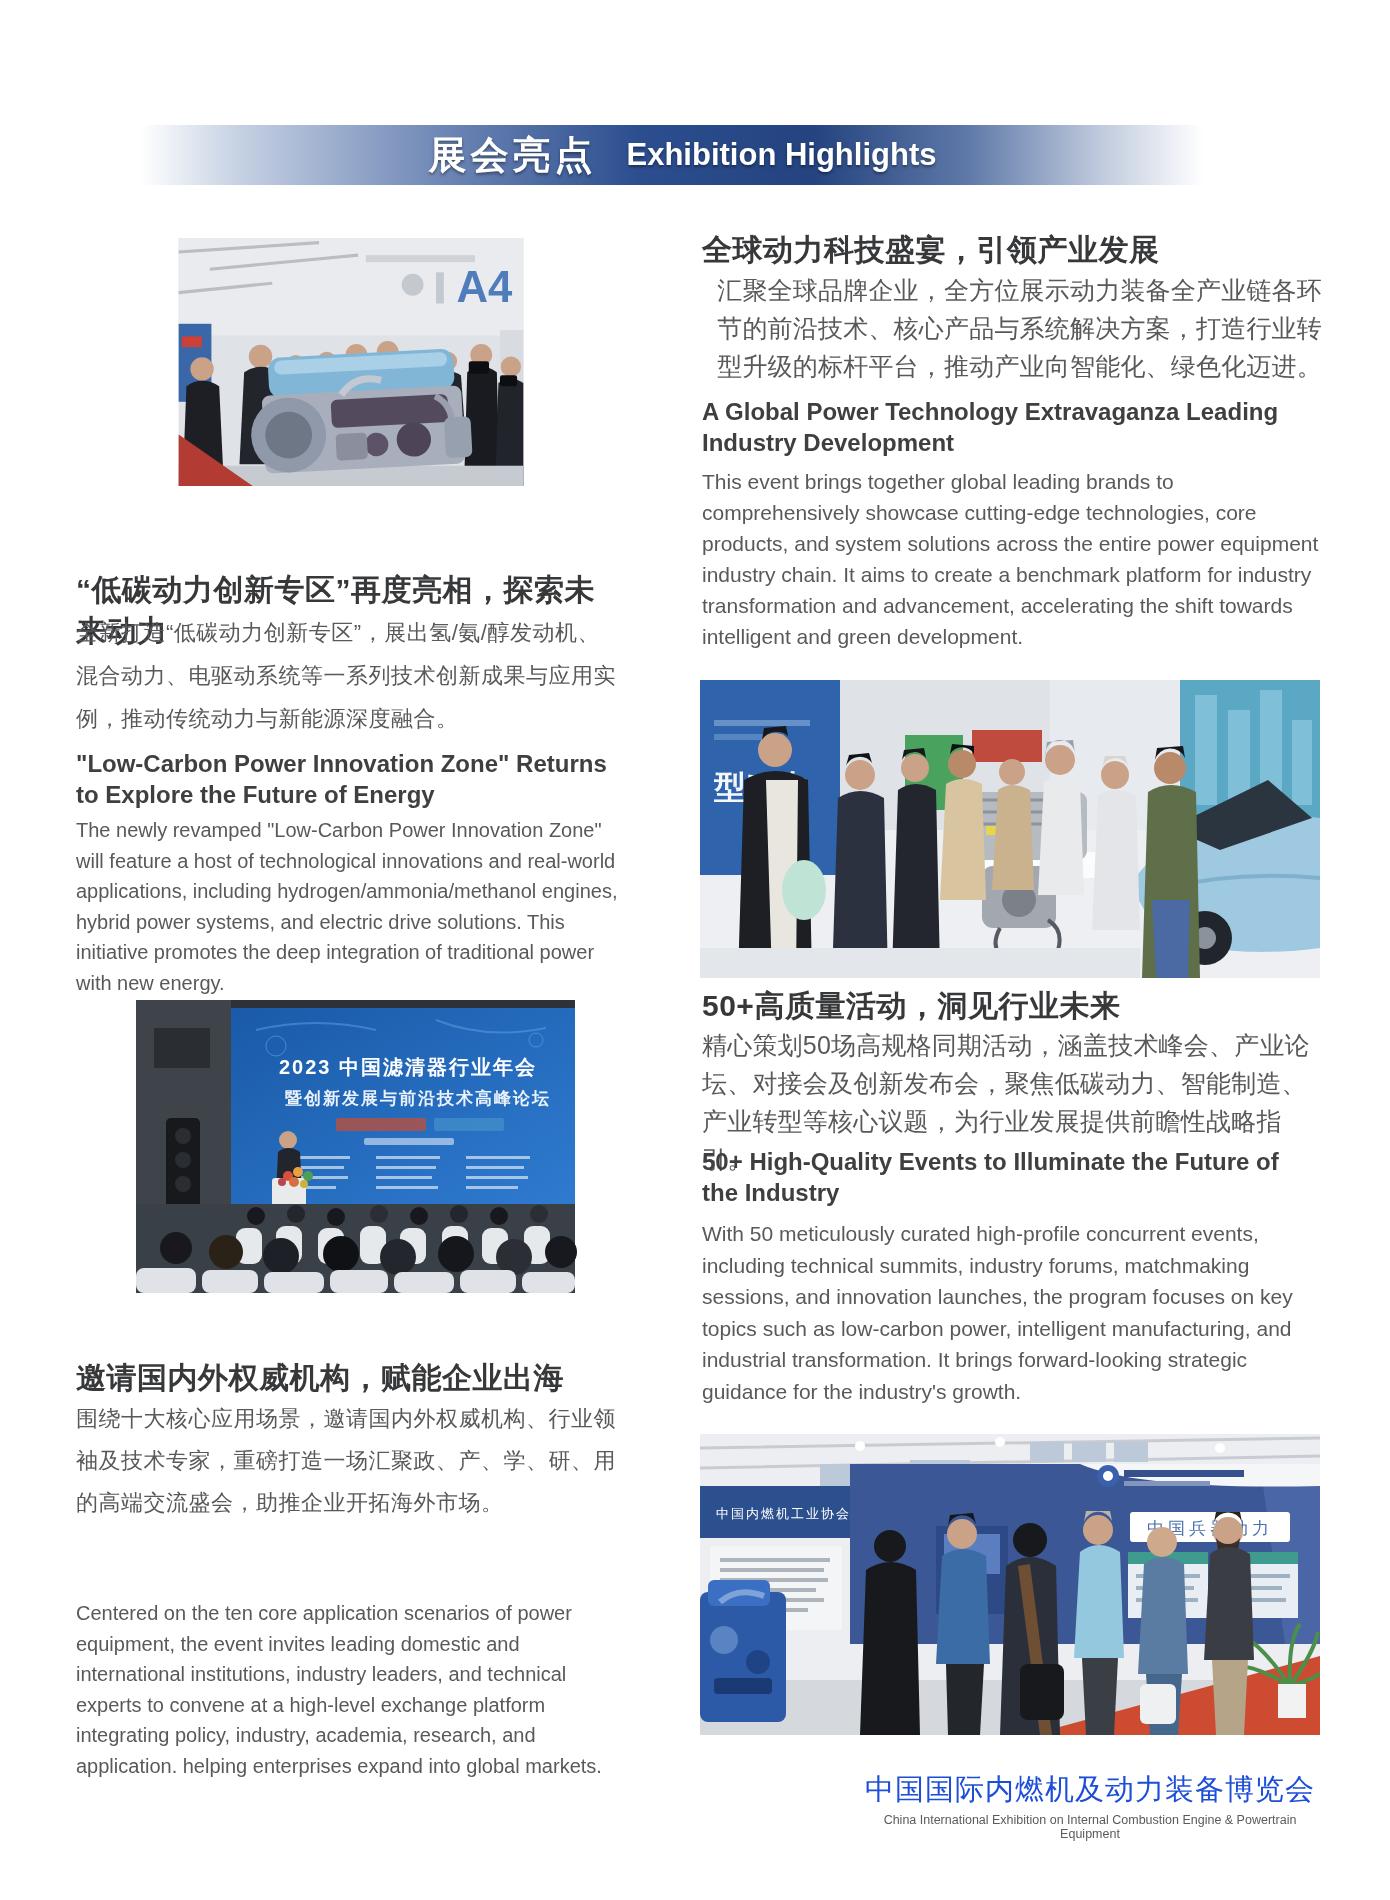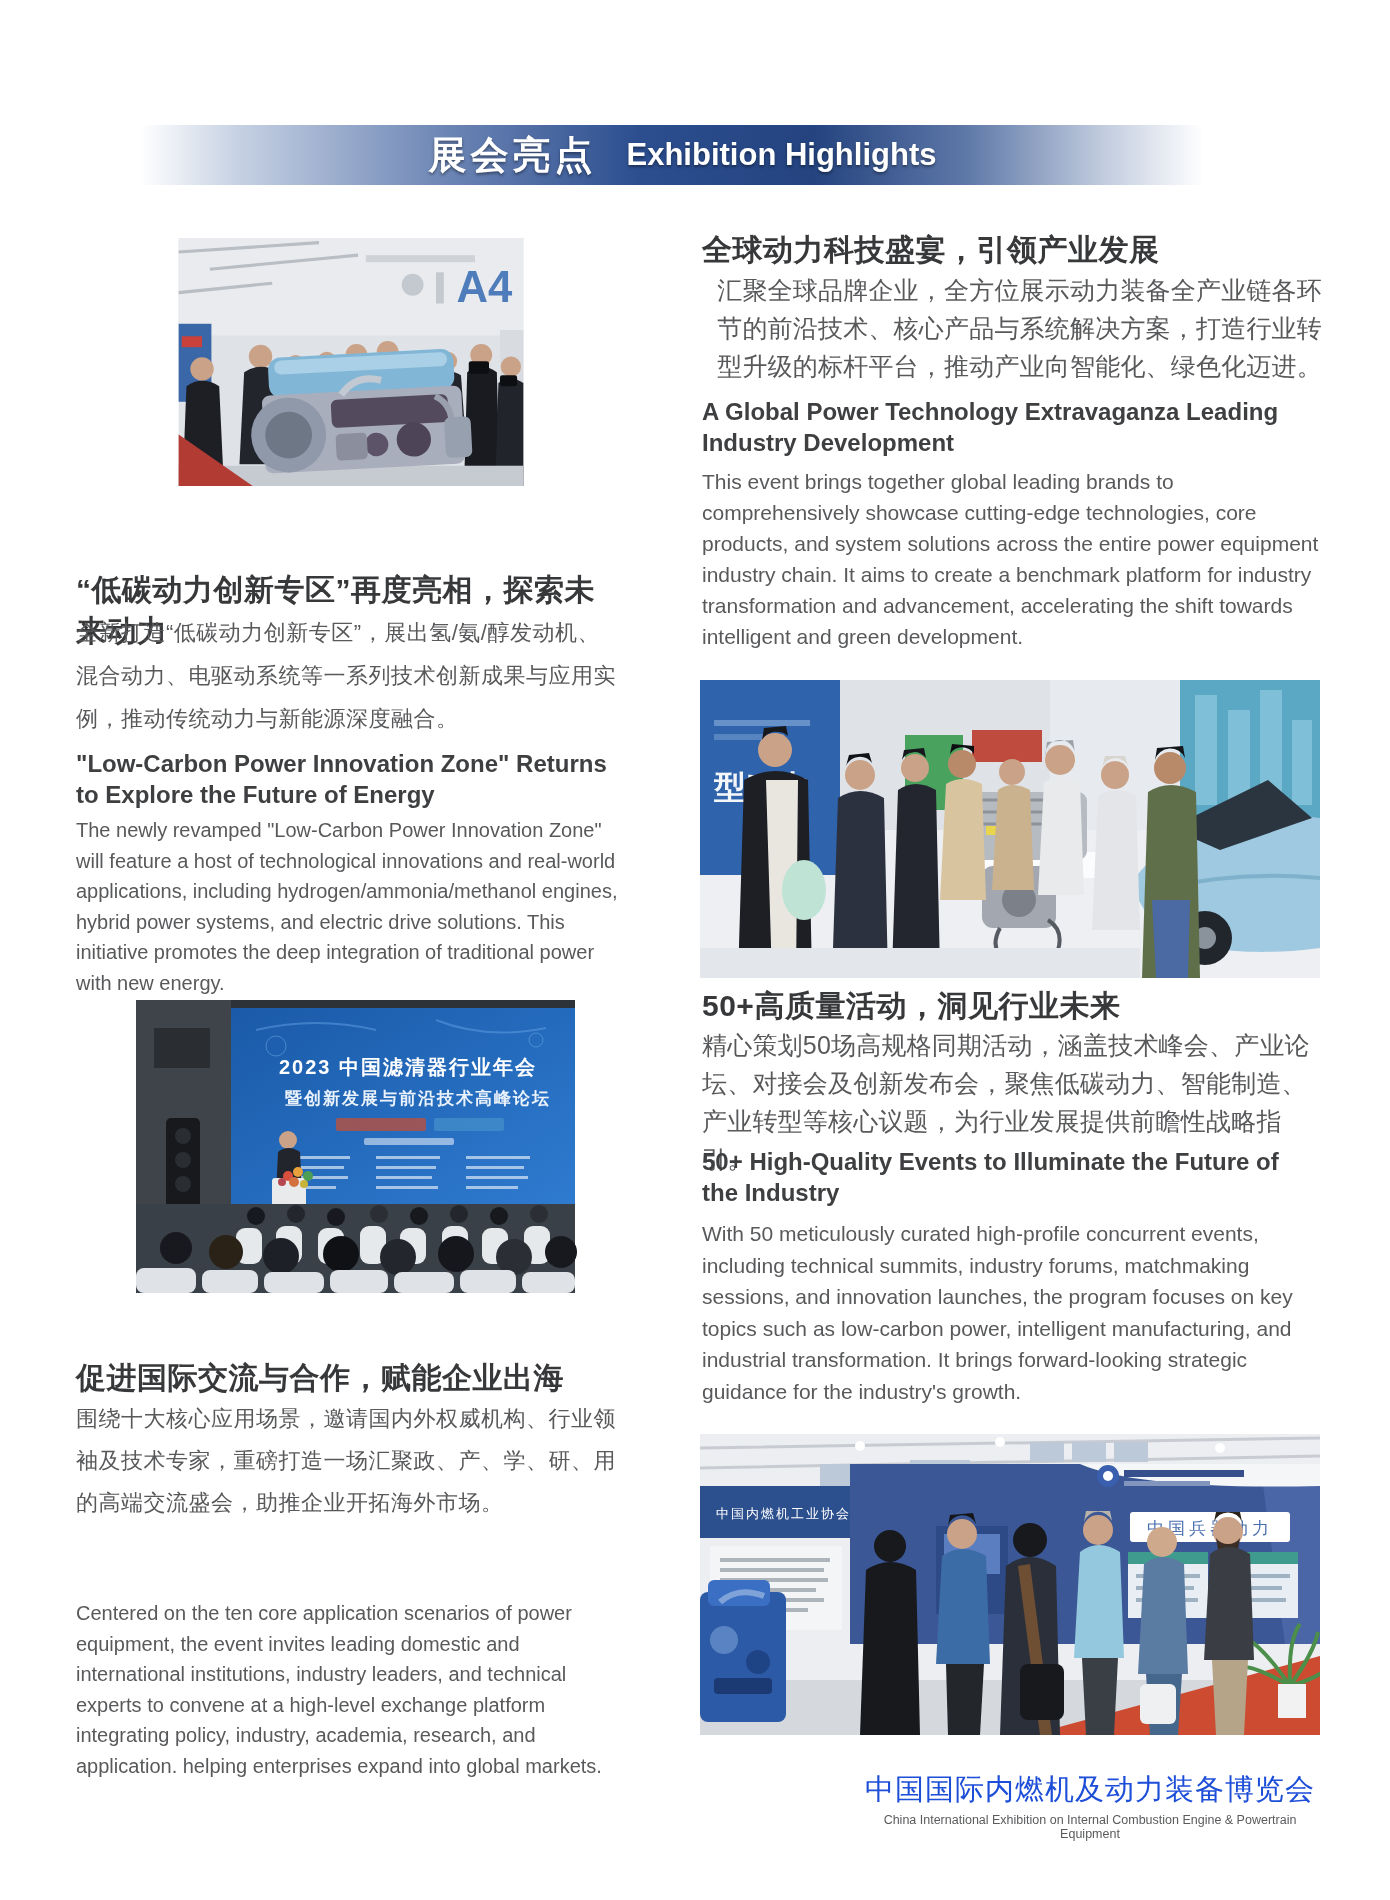--- a/index.html
+++ b/index.html
@@ -197,21 +197,21 @@
           <rect x="66" y="270" width="56" height="23" rx="8"></rect>
         <rect x="128" y="272" width="60" height="21" rx="8"></rect>
           <rect x="194" y="270" width="58" height="23" rx="8"></rect>
         <rect x="258" y="272" width="60" height="21" rx="8"></rect>
           <rect x="324" y="270" width="56" height="23" rx="8"></rect>
         <rect x="386" y="272" width="53" height="21" rx="8"></rect>
       </g>
     </svg>
   </div>
 
-  <div class="abs cjk-title" style="left:76px;top:1358px;width:545px;">促进国际交流与合作，赋能企业出海</div>
+  <div class="abs cjk-title" style="left:76px;top:1358px;width:545px;">邀请国内外权威机构，赋能企业出海</div>
   <div class="abs cjk-body left" style="left:76px;top:1398px;width:542px;line-height:42px;">围绕十大核心应用场景，邀请国内外权威机构、行业领袖及技术专家，重磅打造一场汇聚政、产、学、研、用的高端交流盛会，助推企业开拓海外市场。</div>
   <div class="abs en-body left" style="left:76px;top:1598px;width:548px;">Centered on the ten core application scenarios of power equipment, the event invites leading domestic and international institutions, industry leaders, and technical experts to convene at a high-level exchange platform integrating policy, industry, academia, research, and application. helping enterprises expand into global markets.</div>
 
   <div class="abs cjk-title" style="left:702px;top:230px;width:615px;">全球动力科技盛宴，引领产业发展</div>
   <div class="abs cjk-body right" style="left:702px;top:271px;width:620px;text-align:right;">汇聚全球品牌企业，全方位展示动力装备全产业链各环节的前沿技术、核心产品与系统解决方案，打造行业转型升级的标杆平台，推动产业向智能化、绿色化迈进。</div>
   <div class="abs en-title" style="left:702px;top:396px;width:612px;">A Global Power Technology Extravaganza Leading Industry Development</div>
   <div class="abs en-body right" style="left:702px;top:466px;width:622px;">This event brings together global leading brands to comprehensively showcase cutting-edge technologies, core products, and system solutions across the entire power equipment industry chain. It aims to create a benchmark platform for industry transformation and advancement, accelerating the shift towards intelligent and green development.</div>
 
   <div class="photo" style="left:700px;top:680px;width:620px;height:298px;">
     <svg viewBox="0 0 620 298">

